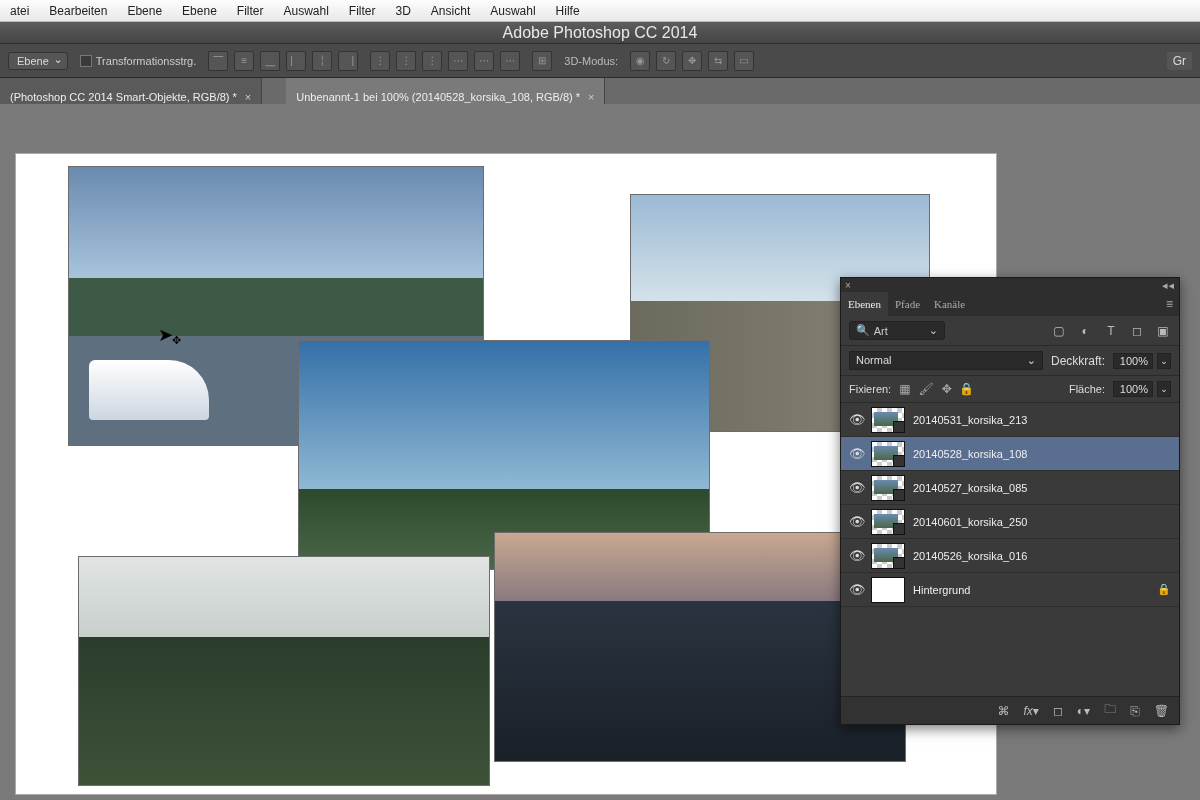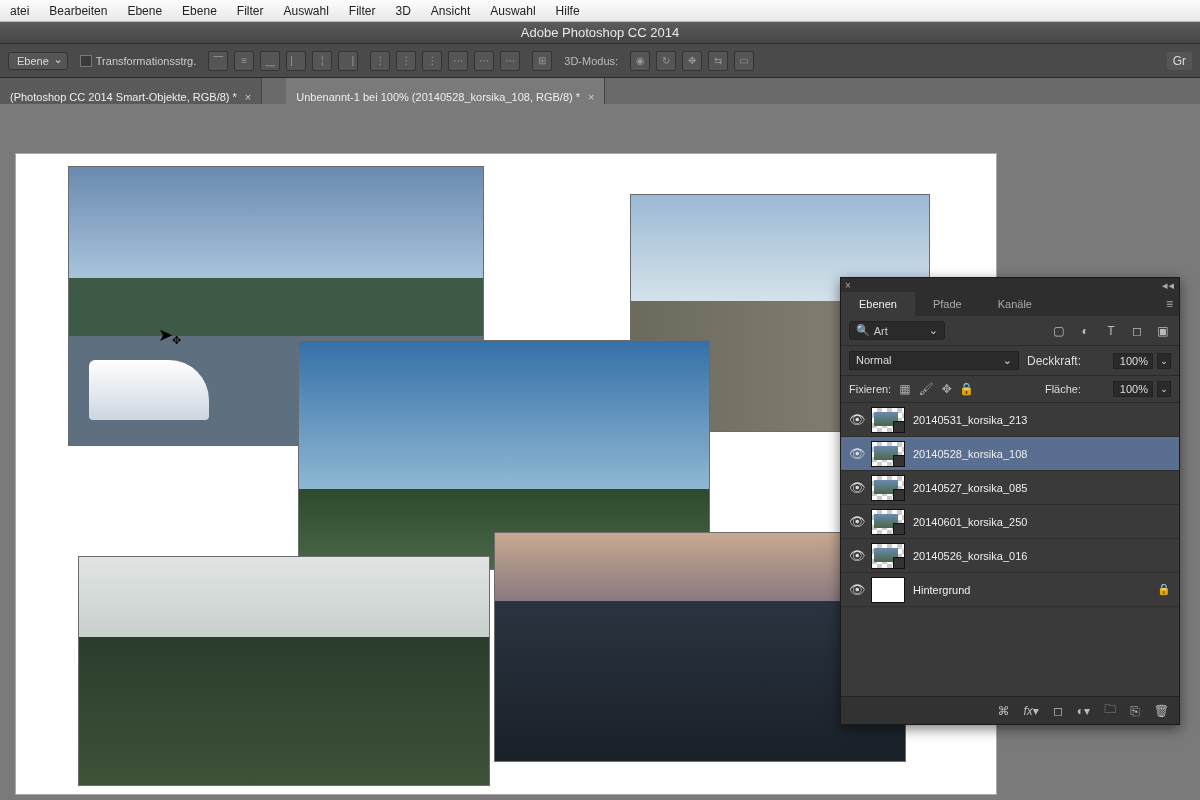--- a/index.html
+++ b/index.html
@@ -3,21 +3,21 @@
 <meta charset="utf-8">
 <style>
   * { box-sizing: border-box; margin: 0; padding: 0; font-family: "Lucida Grande", Arial, sans-serif; }
   body { width: 1200px; height: 800px; overflow: hidden; background: #7a7a7a; font-size: 12px; color: #ddd; }
   
   
   .os-menubar { height: 22px; background: linear-gradient(#fdfdfd,#e8e8e8); display: flex; align-items: center; padding: 0 10px; gap: 20px; color: #222; border-bottom: 1px solid #bbb; }
   .os-menubar span { cursor: default; }
   
   
-  .titlebar { height: 22px; background: linear-gradient(#5c5c5c,#454545); text-align: center; line-height: 22px; color: #e8e8e8; font-size: 13px; border-bottom: 1px solid #2a2a2a; }
+  .titlebar { height: 22px; background: linear-gradient(#5c5c5c,#454545); text-align: center; line-height: 22px; color: #e8e8e8; font-size: 16px; border-bottom: 1px solid #2a2a2a; }
   
   
   .optionsbar { height: 34px; background: #4a4a4a; display: flex; align-items: center; padding: 0 8px; gap: 12px; border-bottom: 1px solid #2a2a2a; }
   .opt-select { background: #555; color: #ddd; border: 1px solid #333; padding: 2px 18px 2px 8px; border-radius: 3px; font-size: 11px; position: relative; }
   .opt-select::after { content: "⌄"; position: absolute; right: 4px; top: 0; }
   .opt-check { display:flex; align-items:center; gap:4px; font-size:11px; color:#ccc; }
   .opt-check .box { width:12px; height:12px; border:1px solid #777; background:#3a3a3a; }
   .opt-icons { display:flex; gap:6px; }
   .opt-icon { width:20px; height:20px; background:#555; border:1px solid #333; border-radius:2px; display:flex; align-items:center; justify-content:center; color:#999; font-size:10px; }
   .opt-label { font-size:11px; color:#bbb; }
@@ -60,31 +60,31 @@
   
   .cursor { position:absolute; left:158px; top:220px; font-size:18px; color:#000; pointer-events:none; }
   .cursor .move { font-size:11px; position:absolute; left:14px; top:10px; }
   
   
   .panel { position:absolute; left:840px; top:173px; width:340px; height:448px; background:#3a3a3a; border:1px solid #1a1a1a; box-shadow:0 4px 12px rgba(0,0,0,.5); display:flex; flex-direction:column; }
   .panel-top { height:14px; background:#2e2e2e; display:flex; align-items:center; padding:0 4px; justify-content:space-between; }
   .panel-top .x { color:#aaa; font-size:10px; cursor:pointer; }
   .panel-top .menu { color:#aaa; font-size:11px; letter-spacing:1px; }
   .panel-tabs { display:flex; background:#2e2e2e; height:24px; align-items:stretch; }
-  .ptab { padding:0 18px; line-height:24px; font-size:11px; color:#aaa; }
+  .ptab { padding:0 7px; line-height:24px; font-size:11px; color:#aaa;font-family:Liberation Serif, serif; }
   .ptab.active { background:#3a3a3a; color:#eee; border-bottom:1px solid #3a3a3a; }
   .ptab-menu { margin-left:auto; padding:0 6px; color:#aaa; line-height:24px; }
   
   .panel-row { display:flex; align-items:center; padding:5px 8px; gap:8px; border-bottom:1px solid #2a2a2a; }
   .search { flex:0 0 96px; background:#2a2a2a; border:1px solid #222; border-radius:3px; padding:2px 6px; color:#ccc; font-size:11px; display:flex; gap:4px; align-items:center; }
   .mini-icons { display:flex; gap:10px; margin-left:auto; }
   .mini-icon { width:16px; height:16px; color:#bbb; font-size:12px; text-align:center; line-height:16px; }
   
   .blend-row .sel { flex:1; background:#2a2a2a; border:1px solid #222; padding:2px 6px; font-size:11px; display:flex; justify-content:space-between; }
-  .pct-field { display:flex; align-items:flex-end; gap:4px;margin-left:24px; }
+  .pct-field { display:flex; align-items:flex-end; gap:4px; }
   .pct-field .val { background:#2a2a2a; border:1px solid #222; padding:1px 4px; min-width:40px; font-size:11px; text-align:right; }
   .pct-field .drop { width:14px; height:16px; background:#2a2a2a; border:1px solid #222; text-align:center; font-size:9px; line-height:14px; }
   
   .lock-row { font-size:11px; }
   .lock-icons { display:flex; gap:8px; }
   .lock-icons span { color:#aaa; font-size:12px; }
   
   .layers { flex:1; overflow:auto; background:#3a3a3a; }
   .layer { display:flex; align-items:center; height:34px; border-bottom:1px solid #2e2e2e; padding:0 8px; gap:8px; }
   .layer.sel { background:#5a6f8f; }

